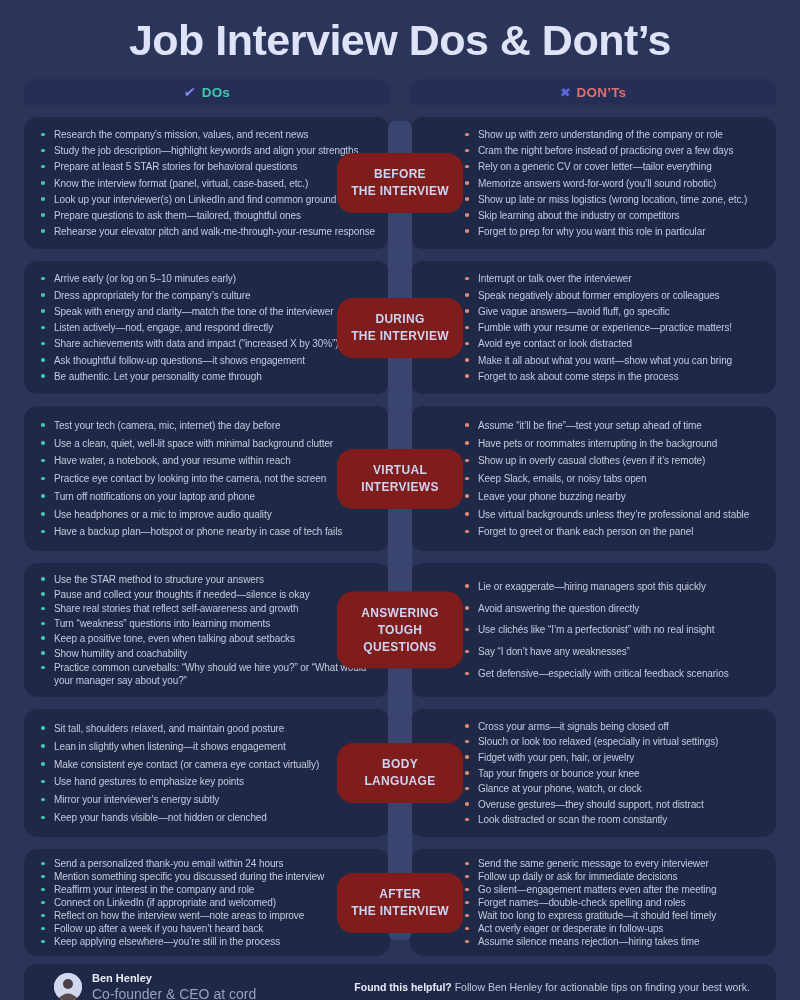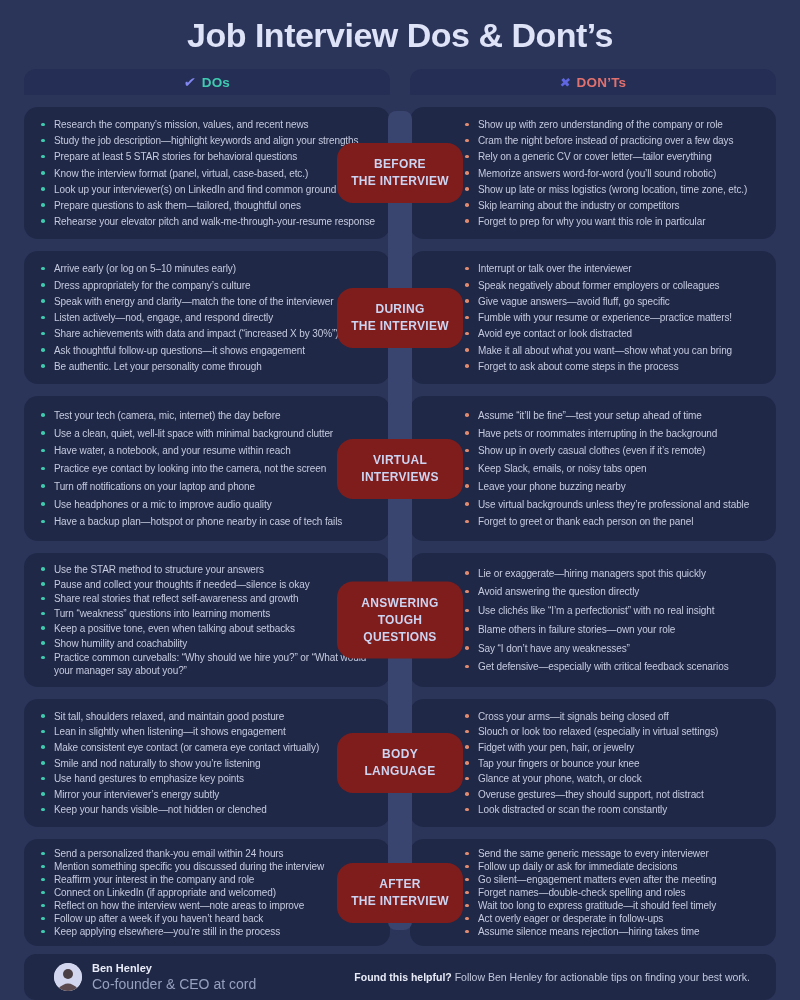--- a/index.html
+++ b/index.html
@@ -5,21 +5,21 @@
   * { margin:0; padding:0; box-sizing:border-box; }
   html,body { width:800px; height:1000px; overflow:hidden; }
   body {
     background:#2b3459;
     font-family:"Liberation Sans", sans-serif;
     color:#c7cce0;
   }
   .page { width:752px; margin:0 auto; position:relative; }
   .title {
     text-align:center; color:#dfe3f8; font-weight:bold;
-    font-size:34px; letter-spacing:-0.5px; padding:16px 0 14px 0;
+    font-size:43px; letter-spacing:-0.5px; padding:16px 0 14px 0;
   }
   .header-row { display:flex; gap:20px; margin-bottom:2px; }
   .col-header {
     flex:1; height:26px; background:#252e55;
     border-radius:12px 12px 0 0;
     display:flex; align-items:center; justify-content:center; gap:6px;
   }
   .hdr-icon { font-size:14px; line-height:1; transform:skewX(-8deg); }
   .check { color:#8287f2; }
   .cross { color:#5f66e0; font-size:13px; }
@@ -202,39 +202,37 @@
             <li>Keep a positive tone, even when talking about setbacks</li>
             <li>Show humility and coachability</li>
             <li>Practice common curveballs: “Why should we hire you?” or “What would your manager say about you?”</li>
           </ul>
     </div>
     <div class="card">
       <ul class="list donts-list">
             <li>Lie or exaggerate—hiring managers spot this quickly</li>
             <li>Avoid answering the question directly</li>
             <li>Use clichés like “I’m a perfectionist” with no real insight</li>
-            <li>Blame others in failure stories—own your role</li>
             <li>Say “I don’t have any weaknesses”</li>
             <li>Get defensive—especially with critical feedback scenarios</li>
           </ul>
     </div>
     <div class="pill">
           <div>ANSWERING</div>
           <div>TOUGH</div>
           <div>QUESTIONS</div>
         </div>
   </div>
 
   <div class="section-row">
     <div class="card">
       <ul class="list dos-list">
             <li>Sit tall, shoulders relaxed, and maintain good posture</li>
             <li>Lean in slightly when listening—it shows engagement</li>
             <li>Make consistent eye contact (or camera eye contact virtually)</li>
-            <li>Smile and nod naturally to show you’re listening</li>
             <li>Use hand gestures to emphasize key points</li>
             <li>Mirror your interviewer’s energy subtly</li>
             <li>Keep your hands visible—not hidden or clenched</li>
           </ul>
     </div>
     <div class="card">
       <ul class="list donts-list">
             <li>Cross your arms—it signals being closed off</li>
             <li>Slouch or look too relaxed (especially in virtual settings)</li>
             <li>Fidget with your pen, hair, or jewelry</li>

